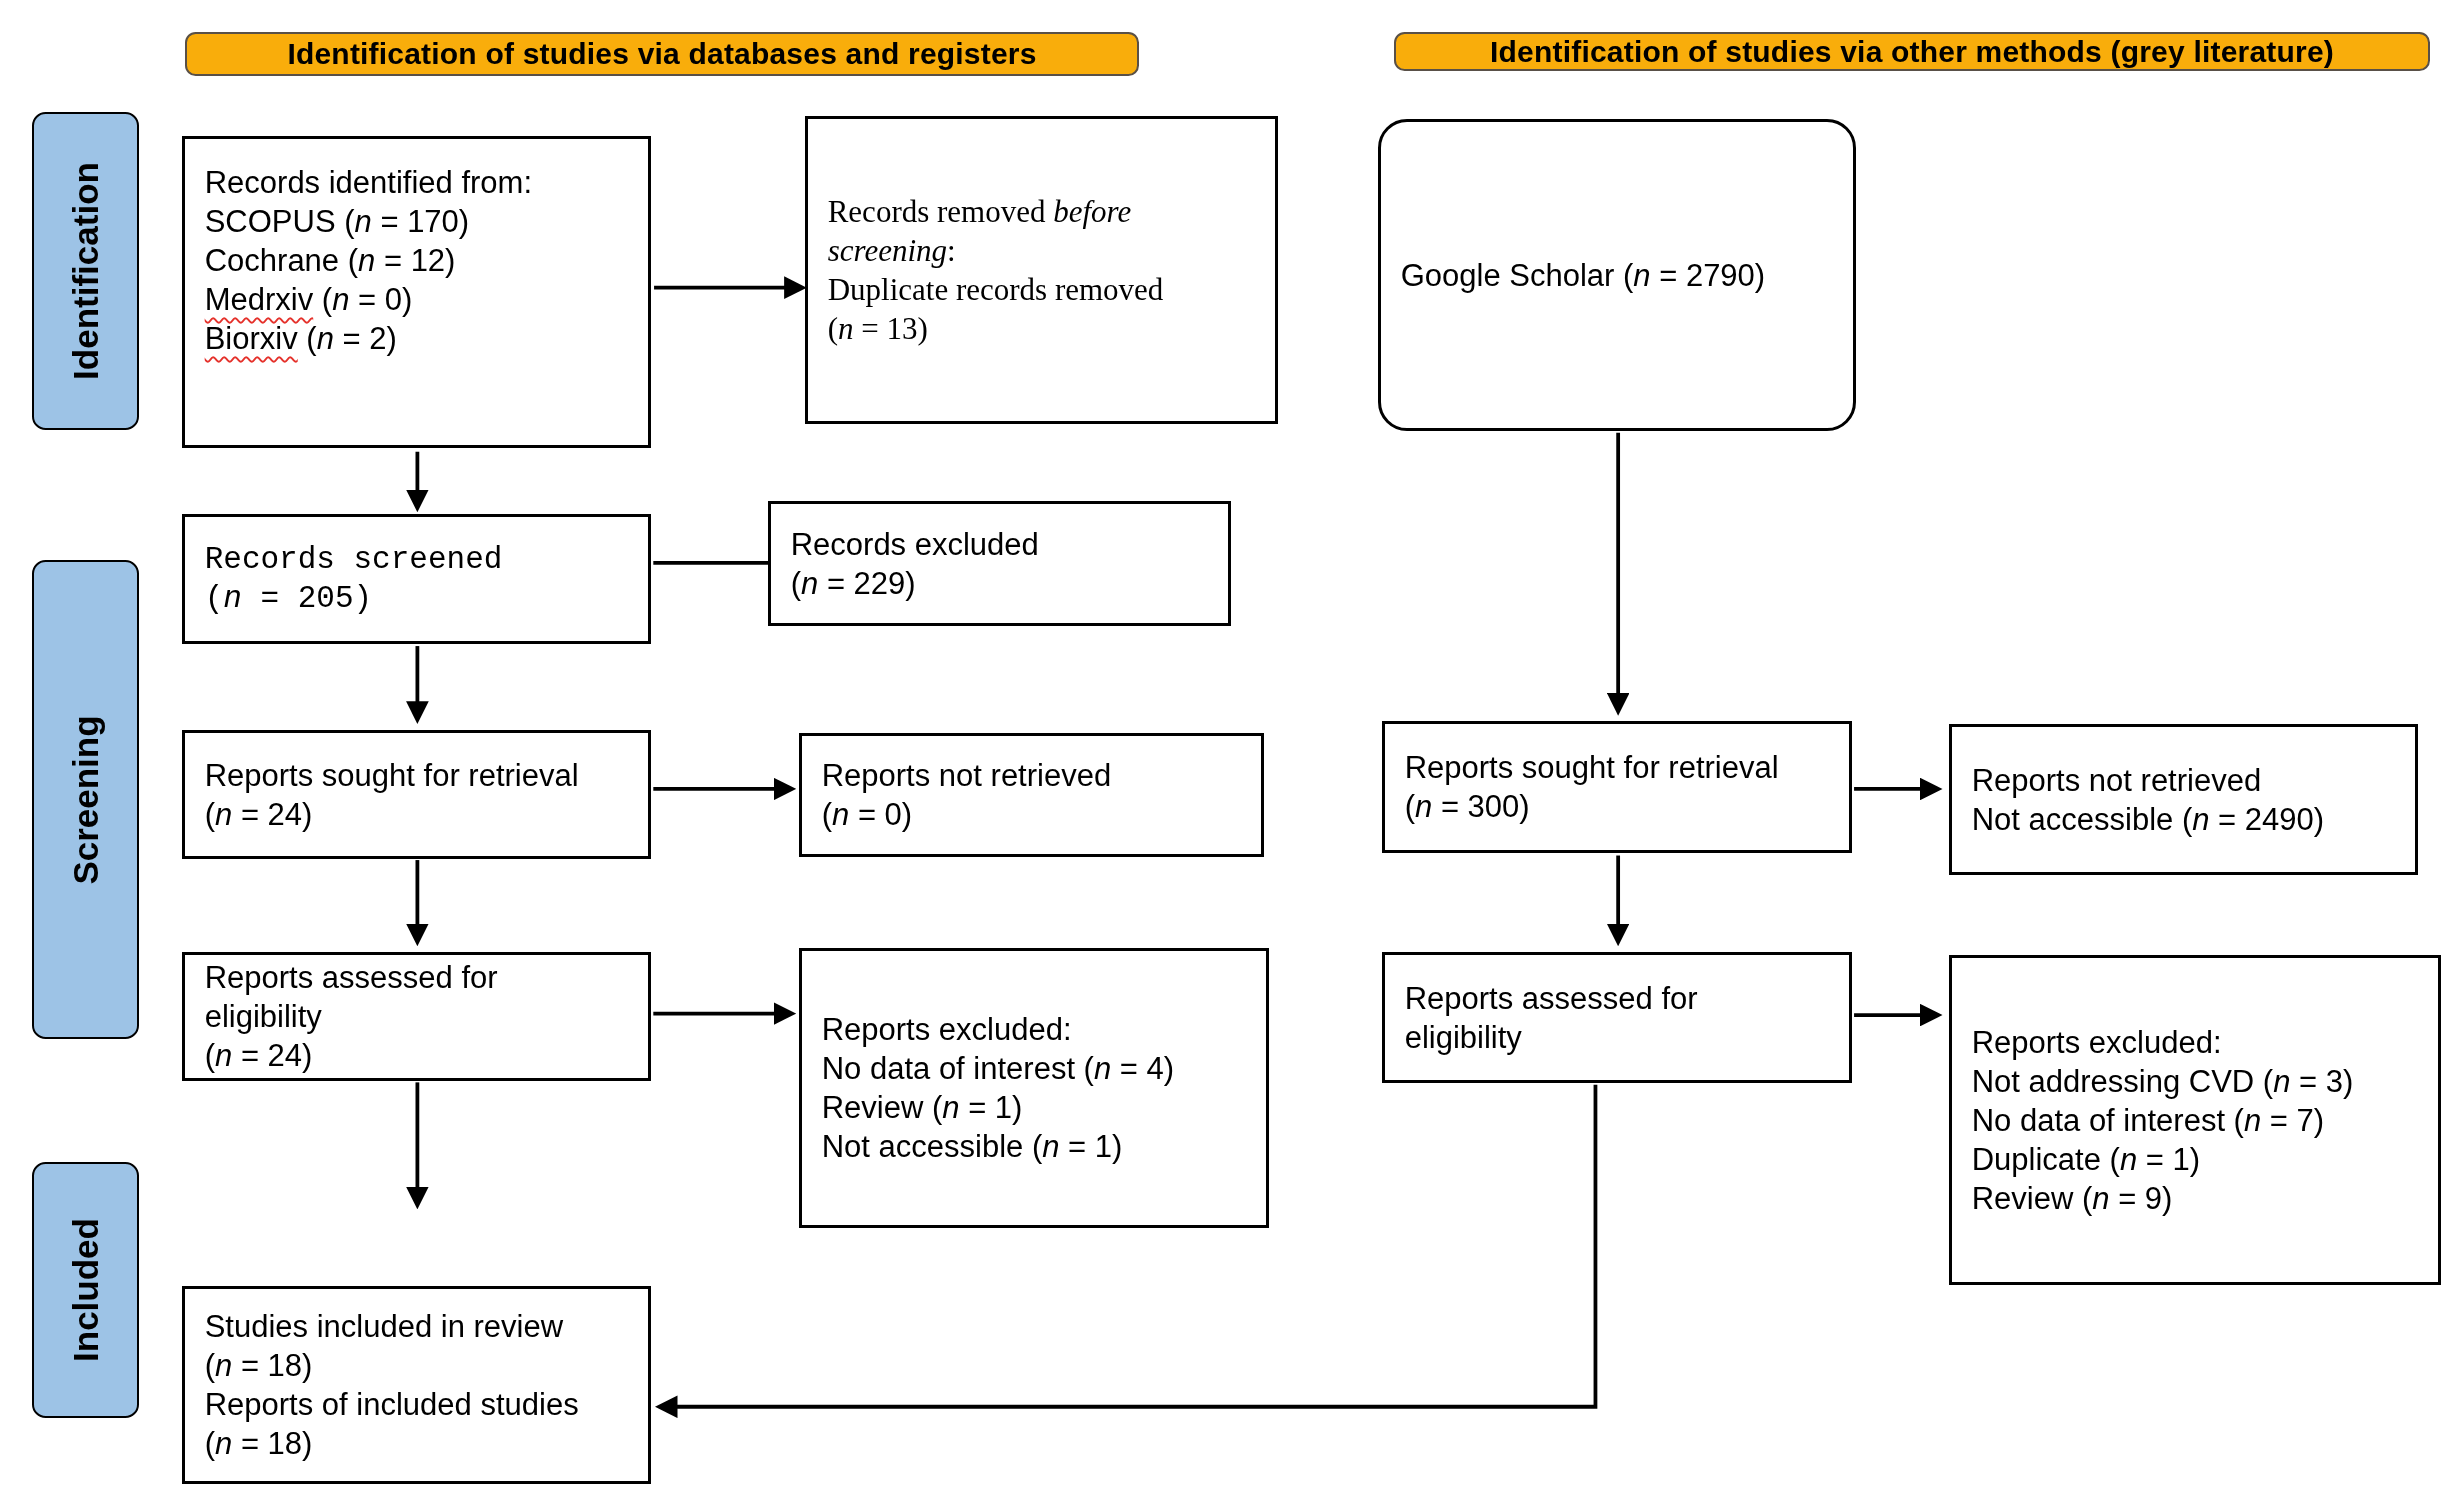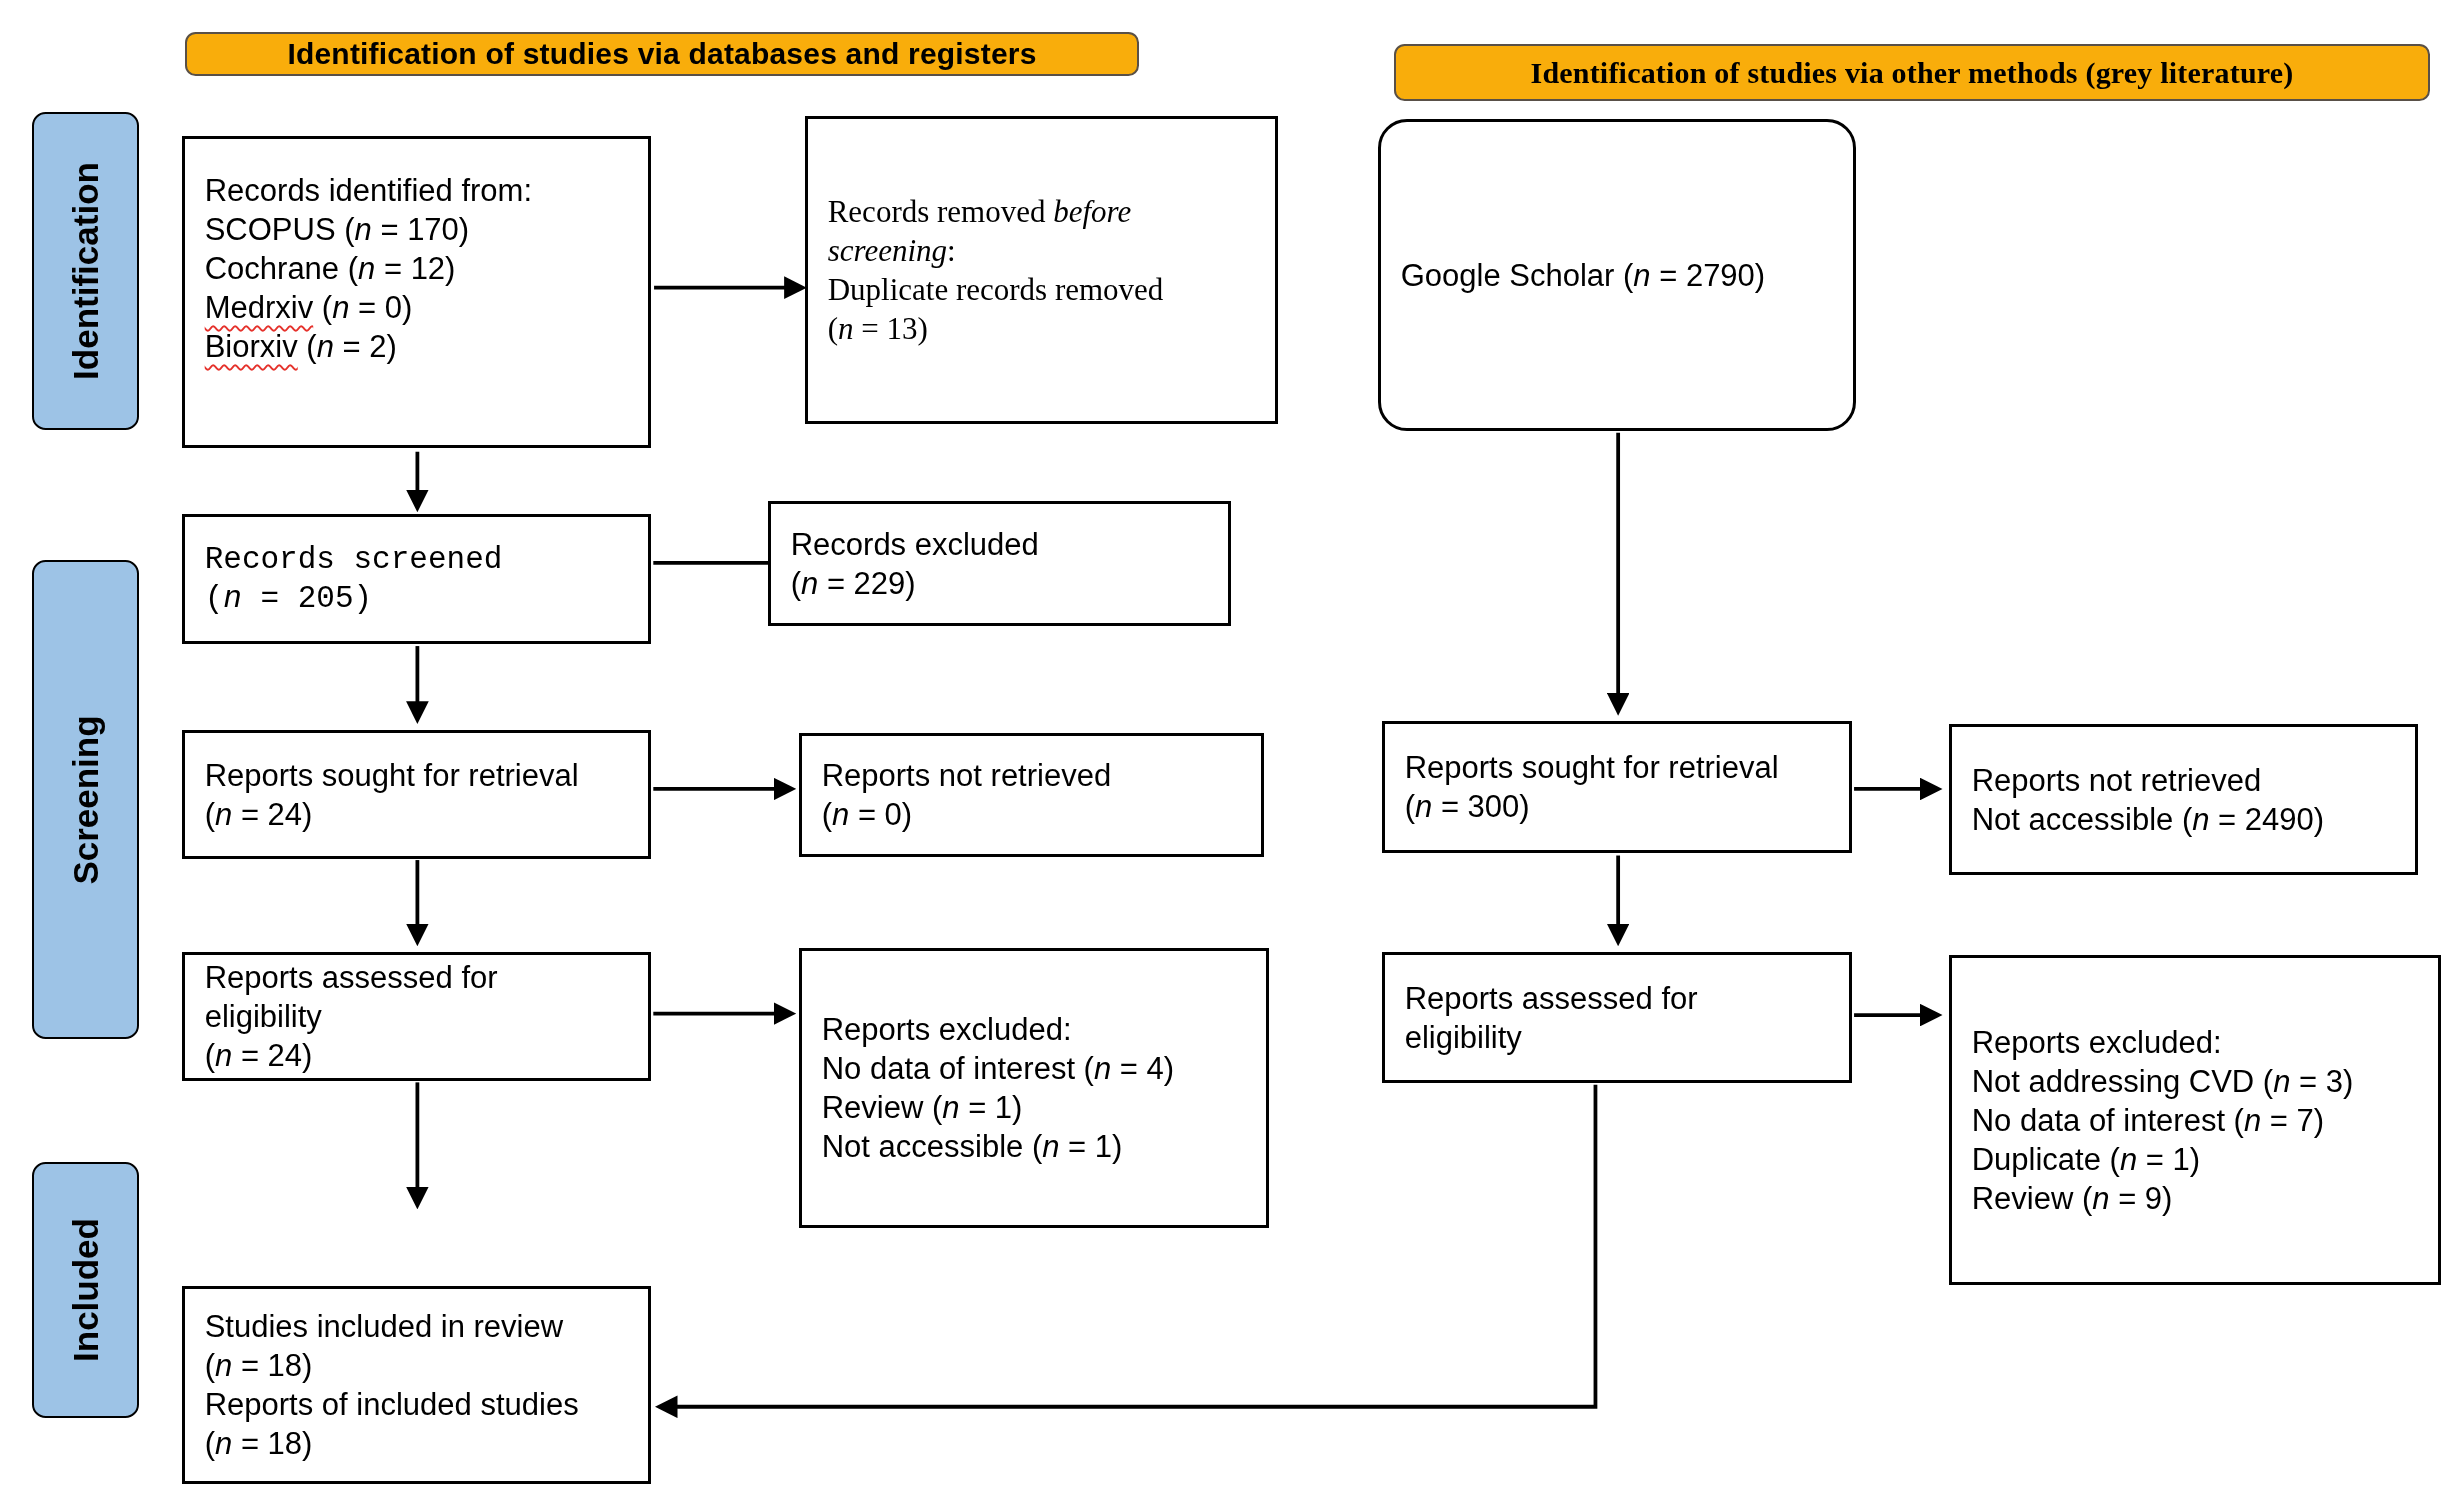--- a/index.html
+++ b/index.html
@@ -16,40 +16,40 @@
 
   .arrows{position:absolute;left:0;top:0;width:2462px;height:1491px;pointer-events:none;}
 
   .hdr{
     position:absolute;display:flex;align-items:center;justify-content:center;
     background:var(--header-bg);border:2.3px solid var(--header-border);
     border-radius:10.6px;font-weight:bold;font-size:30px;text-align:center;
     box-sizing:border-box;letter-spacing:0.2px;
   }
   #header-db{left:185px;top:32px;width:954px;height:44px;}
-  #header-other{left:1394px;top:44px;width:1036px;height:57px;font-family:Liberation Serif, serif;}
+  #header-other{left:1394px;top:32px;width:1036px;height:39px;}
 
   .stage{
     position:absolute;display:flex;align-items:center;justify-content:center;
     background:var(--stage-bg);border:2.3px solid var(--ink);border-radius:13.6px;
     box-sizing:border-box;
   }
   .stage .vtext{
     transform:rotate(-90deg);white-space:nowrap;font-weight:bold;font-size:35px;
   }
   #stage-identification{left:32px;top:112px;width:107px;height:318px;}
   #stage-screening{left:32px;top:560px;width:107px;height:479px;}
   #stage-included{left:32px;top:1162px;width:107px;height:256px;}
 
   .box{
     position:absolute;background:var(--paper);border:3px solid var(--ink);
     box-sizing:border-box;display:flex;flex-direction:column;justify-content:center;
     padding:6px 7.6px 6px 19.7px;font-size:31px;line-height:39px;
   }
-  .box.top-align{justify-content:flex-start;padding-top:32px;}
+  .box.top-align{justify-content:flex-start;padding-top:24px;}
   .ln{white-space:nowrap;}
   .it{font-style:italic;}
   .sp{
     text-decoration-line:underline;text-decoration-style:wavy;
     text-decoration-color:var(--spell);text-decoration-thickness:2.3px;
     text-underline-offset:6.8px;
   }
 
   #b-records-identified{left:182px;top:136px;width:469px;height:312px;}
   #b-records-removed{left:805px;top:116px;width:473px;height:308px;font-family:Liberation Serif, serif;}

